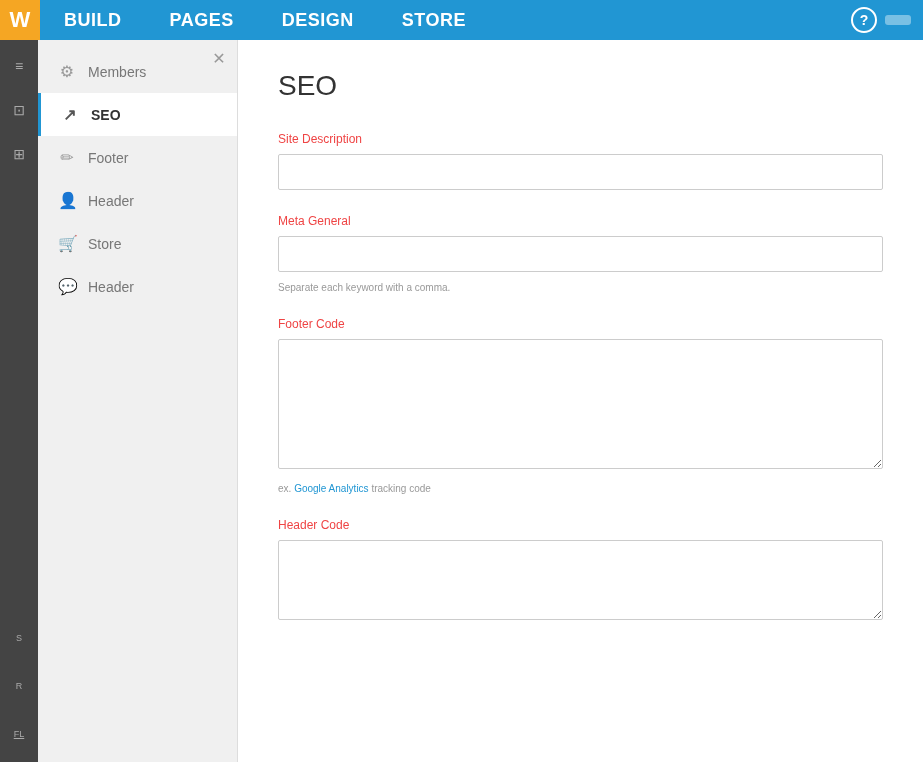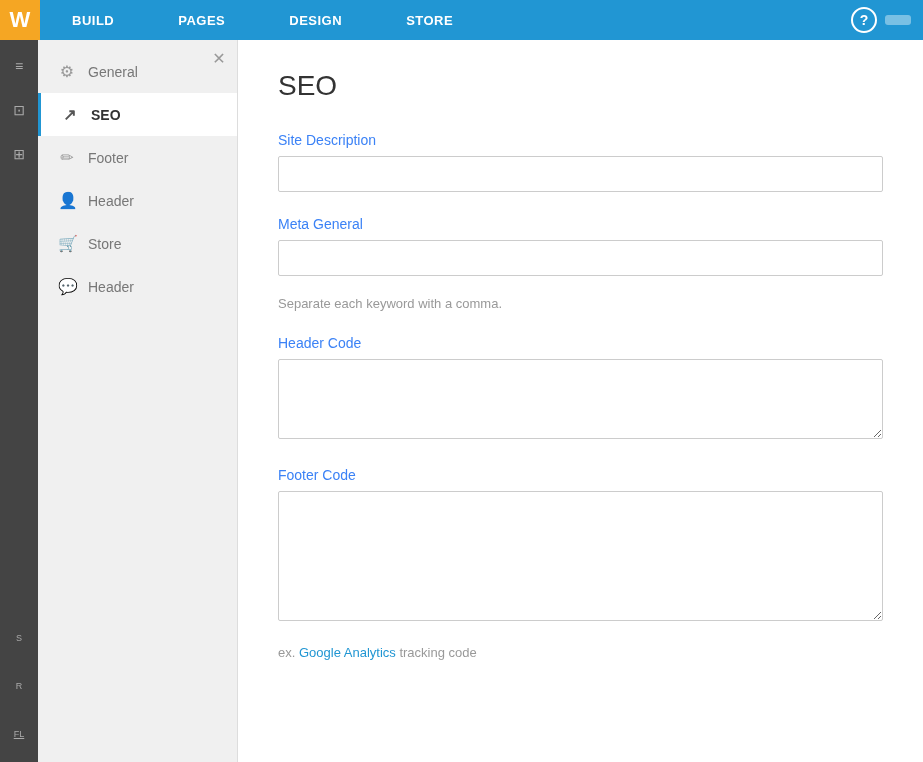--- a/index.html
+++ b/index.html
@@ -23,25 +23,25 @@
       font-weight: bold;
       color: white;
       cursor: pointer;
     }
     .top-nav-items {
       display: flex;
       flex: 1;
       align-items: stretch;
     }
     .top-nav-item {
-      padding: 0 32px;
+      padding: 0 24px;
       display: flex;
       align-items: center;
       color: white;
-      font-size: 13px;
+      font-size: 18px;
       font-weight: bold;
       letter-spacing: 0.5px;
       cursor: pointer;
       text-transform: uppercase;
     }
     .top-nav-right {
       display: flex;
       align-items: center;
       padding: 0 12px;
       gap: 8px;
@@ -163,22 +163,22 @@
       font-size: 28px;
       font-weight: 300;
       color: #333;
       margin-bottom: 30px;
     }
     .form-group {
       margin-bottom: 24px;
     }
     .form-label {
       display: block;
-      font-size: 14px;
-      color: #3b82f6;
+      font-size: 12px;
+      color: #ef4444;
       margin-bottom: 8px;
       font-weight: normal;
     }
     .form-input {
       width: 100%;
       height: 36px;
       border: 1px solid #ccc;
       border-radius: 2px;
       padding: 0 10px;
       font-size: 14px;
@@ -190,22 +190,22 @@
       height: 130px;
       border: 1px solid #ccc;
       border-radius: 2px;
       padding: 8px 10px;
       font-size: 14px;
       color: #333;
       outline: none;
       resize: vertical;
     }
     .form-hint {
-      margin-top: 20px;
-      font-size: 13px;
+      margin-top: 10px;
+      font-size: 10px;
       color: #999;
     }
     .form-hint a {
       color: #2196d3;
       text-decoration: none;
     }
   </style>
 </head>
 <body>
 
@@ -245,21 +245,21 @@
     <div class="left-icon-group" style="margin-bottom:10px;">
       <div class="left-icon-btn" style="font-size:9px;color:#aaa;text-decoration:underline;">FL</div>
     </div>
   </div>
 
   <div class="settings-sidebar">
     <div class="close-btn">✕</div>
 
     <div class="settings-nav-item">
       <span class="nav-icon">⚙</span>
-      <span>General</span>
+      <span>Members</span>
     </div>
     <div class="settings-nav-item active">
       <span class="nav-icon">↗</span>
       <span>SEO</span>
     </div>
     <div class="settings-nav-item">
       <span class="nav-icon">✏</span>
       <span>Footer</span>
     </div>
     <div class="settings-nav-item">
@@ -281,29 +281,29 @@
 
     <div class="form-group">
       <label class="form-label">Site Description</label>
       <input type="text" class="form-input" value="" style="">
     </div>
 
     <div class="form-group">
       <label class="form-label">Meta General</label>
       <input type="text" class="form-input" value="" style="">
       <div class="form-hint">Separate each keyword with a comma.</div>
-    </div>
-
-    <div class="form-group">
-      <label class="form-label">Header Code</label>
-      <textarea class="form-textarea" style="height: 80px;"></textarea>
     </div>
 
     <div class="form-group">
       <label class="form-label">Footer Code</label>
       <textarea class="form-textarea" style=""></textarea>
       <div class="form-hint">
         <span>ex. </span><a href="#">Google Analytics</a><span> tracking code</span>
       </div>
     </div>
+
+    <div class="form-group">
+      <label class="form-label">Header Code</label>
+      <textarea class="form-textarea" style="height: 80px;"></textarea>
+    </div>
   </div>
 
 </div>
 
 </body></html>

